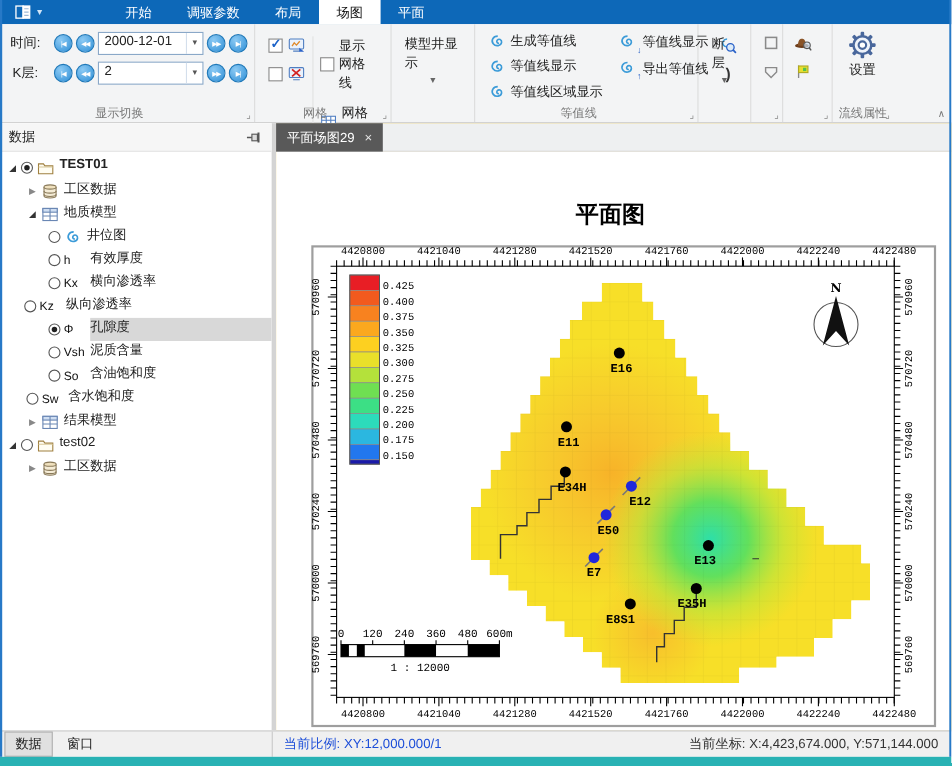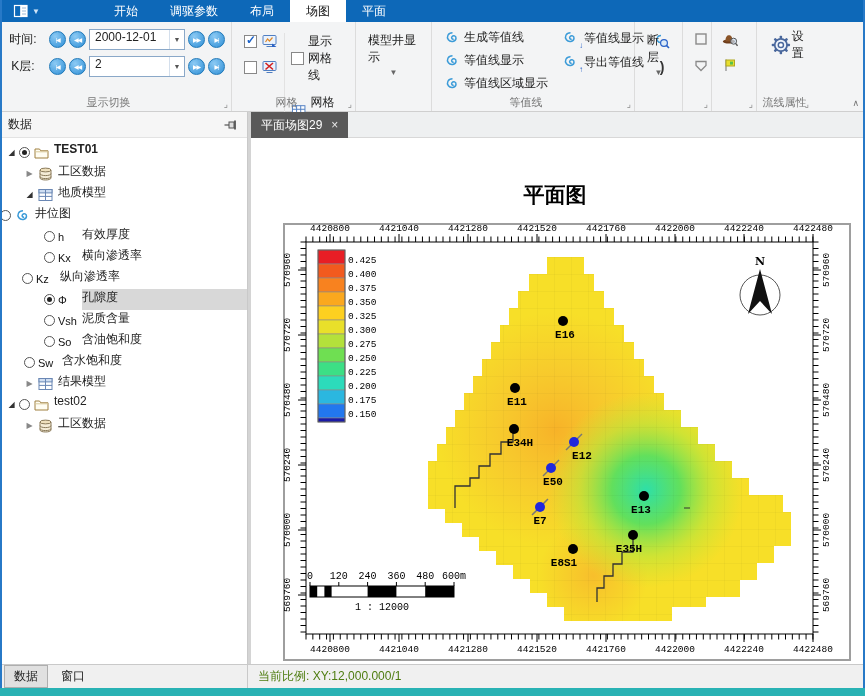--- a/index.html
+++ b/index.html
@@ -35,21 +35,21 @@
   .icbrow{display:flex;align-items:center;gap:4px}
   .rbtn{display:flex;align-items:center;gap:4px;padding:1px 2px;white-space:nowrap}
   .vbtn{display:flex;flex-direction:column;align-items:center;justify-content:center;gap:2px;align-self:stretch;margin-bottom:12px;padding:0 6px}
   .vbtn .caret,.caret-s{font-size:8px;color:#666}
   .ctcols{display:flex;margin-top:2px}
   .ctcol{display:flex;flex-direction:column;gap:4px;padding:0 4px}
   .minis{display:flex;flex-direction:column;gap:8px;margin-top:4px;padding:0 2px}
   .iconbtn{position:relative;width:20px;height:18px;display:flex;align-items:center;justify-content:center}
   .mini-arrow{position:absolute;right:-3px;bottom:-3px;font-size:8px;color:#2a62c8;font-weight:bold}
   .arcglyph{font-size:14px;color:#333;font-weight:bold}
-  .gearwrap{display:flex;flex-direction:row;align-items:center;gap:1px;padding:2px 8px}
+  .gearwrap{display:flex;flex-direction:column;align-items:center;gap:1px;padding:2px 8px}
   .chevron{position:absolute;right:6px;bottom:3px;font-size:9px;color:#777}
   
   .sidebar{position:absolute;left:0;top:112px;width:248px;bottom:32px;background:#fff;border-right:1px solid #c9c9c9;overflow:hidden}
   .side-head{height:26px;display:flex;align-items:center;padding:0 8px;background:#f6f6f6;border-bottom:1px solid #e3e3e3}
   .side-head .title{flex:1}
   .tree{padding-top:4px}
   .trow{height:21px;display:flex;align-items:center}
   .trow .arrow{width:15px;text-align:center;color:#888;font-size:8px;flex:none}
   .trow .arrow.exp{color:#333}
   .radio{width:11px;height:11px;border:1px solid #555;border-radius:50%;position:relative;flex:none;margin-right:3px;background:#fff}
@@ -74,21 +74,21 @@
   .wlbl{font:bold 11px "Liberation Mono",monospace;fill:#000}
   .sblbl{font:10px "Liberation Mono",monospace;fill:#000}
   .northlbl{font:bold 11px "DejaVu Serif",serif;fill:#000}
   .fault{fill:none;stroke:#333;stroke-width:1.3}
   .wslash{stroke:#777;stroke-width:1.5}
   
   .bottomband{position:absolute;left:0;right:0;bottom:8px;height:24px;background:#f0f0f0;border-top:1px solid #c9c9c9;display:flex;align-items:center;z-index:40}
   .side-tabs{width:248px;align-self:stretch;border-right:1px solid #c9c9c9;display:flex;align-items:center;padding-left:4px;gap:3px}
   .ptab{padding:2px 9px;border:1px solid transparent}
   .ptab.active{background:#e0e0e0;border-color:#aeaeae}
-  .status-left{flex:1;padding-left:10px;color:#4d7c0f}
+  .status-left{flex:1;padding-left:10px;color:#1d4ed8}
   .status-right{padding-right:12px;color:#333}
   .bottomstrip{position:absolute;left:0;right:0;bottom:0;height:8px;background:#29b2b4;z-index:50}
 </style>
 </head>
 <body>
 
 <svg width="0" height="0" style="position:absolute" aria-hidden="true">
   <defs>
     <symbol id="sym-app" viewBox="0 0 16 16">
       <rect x="2" y="2.5" width="6.5" height="11" fill="#0d68b8" stroke="#fff" stroke-width="1.2"></rect>
@@ -408,21 +408,21 @@
     </div>
     <div class="trow" style="padding-left:22px">
       <span class="arrow exp">◢</span>
       <svg class="ticon">
           <use href="#sym-table"></use>
         </svg>
       <span class="lblwrap">
           <span class="tlabel">地质模型</span>
         </span>
     </div>
-    <div class="trow" style="">
+    <div class="trow" style="padding-left:44px">
       <span class="radio"></span>
       <svg class="ticon">
           <use href="#sym-swirl"></use>
         </svg>
       <span class="lblwrap">
           <span class="tlabel">井位图</span>
         </span>
     </div>
     <div class="trow" style="padding-left:44px">
       <span class="radio"></span>
@@ -957,14 +957,15 @@
       </svg>
   </div>
 </div>
 
 <div class="bottomband">
   <div class="side-tabs">
     <span class="ptab active">数据</span>
     <span class="ptab">窗口</span>
   </div>
   <div class="status-left">当前比例: XY:12,000.000/1</div>
+  <div class="status-right">当前坐标: X:4,423,674.000, Y:571,144.000</div>
 </div>
 <div class="bottomstrip"></div>
 
 </body></html>

